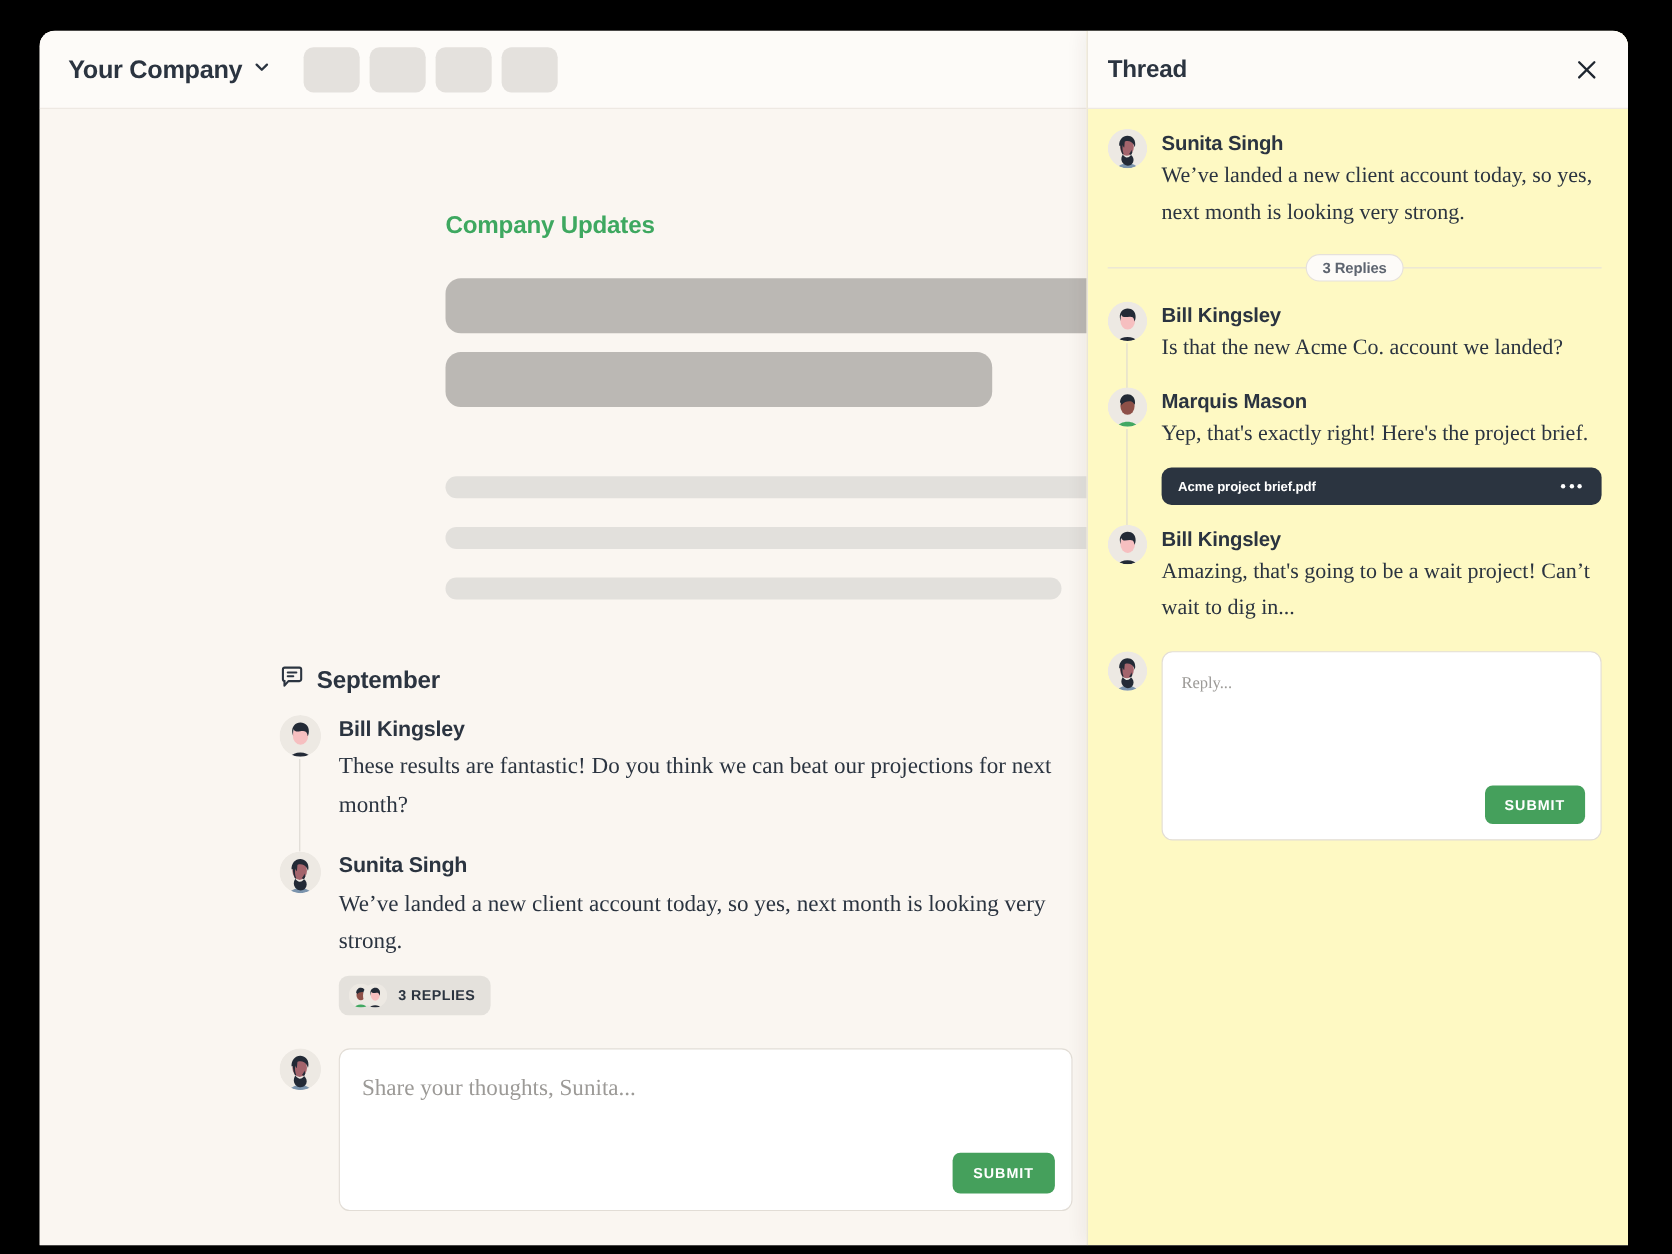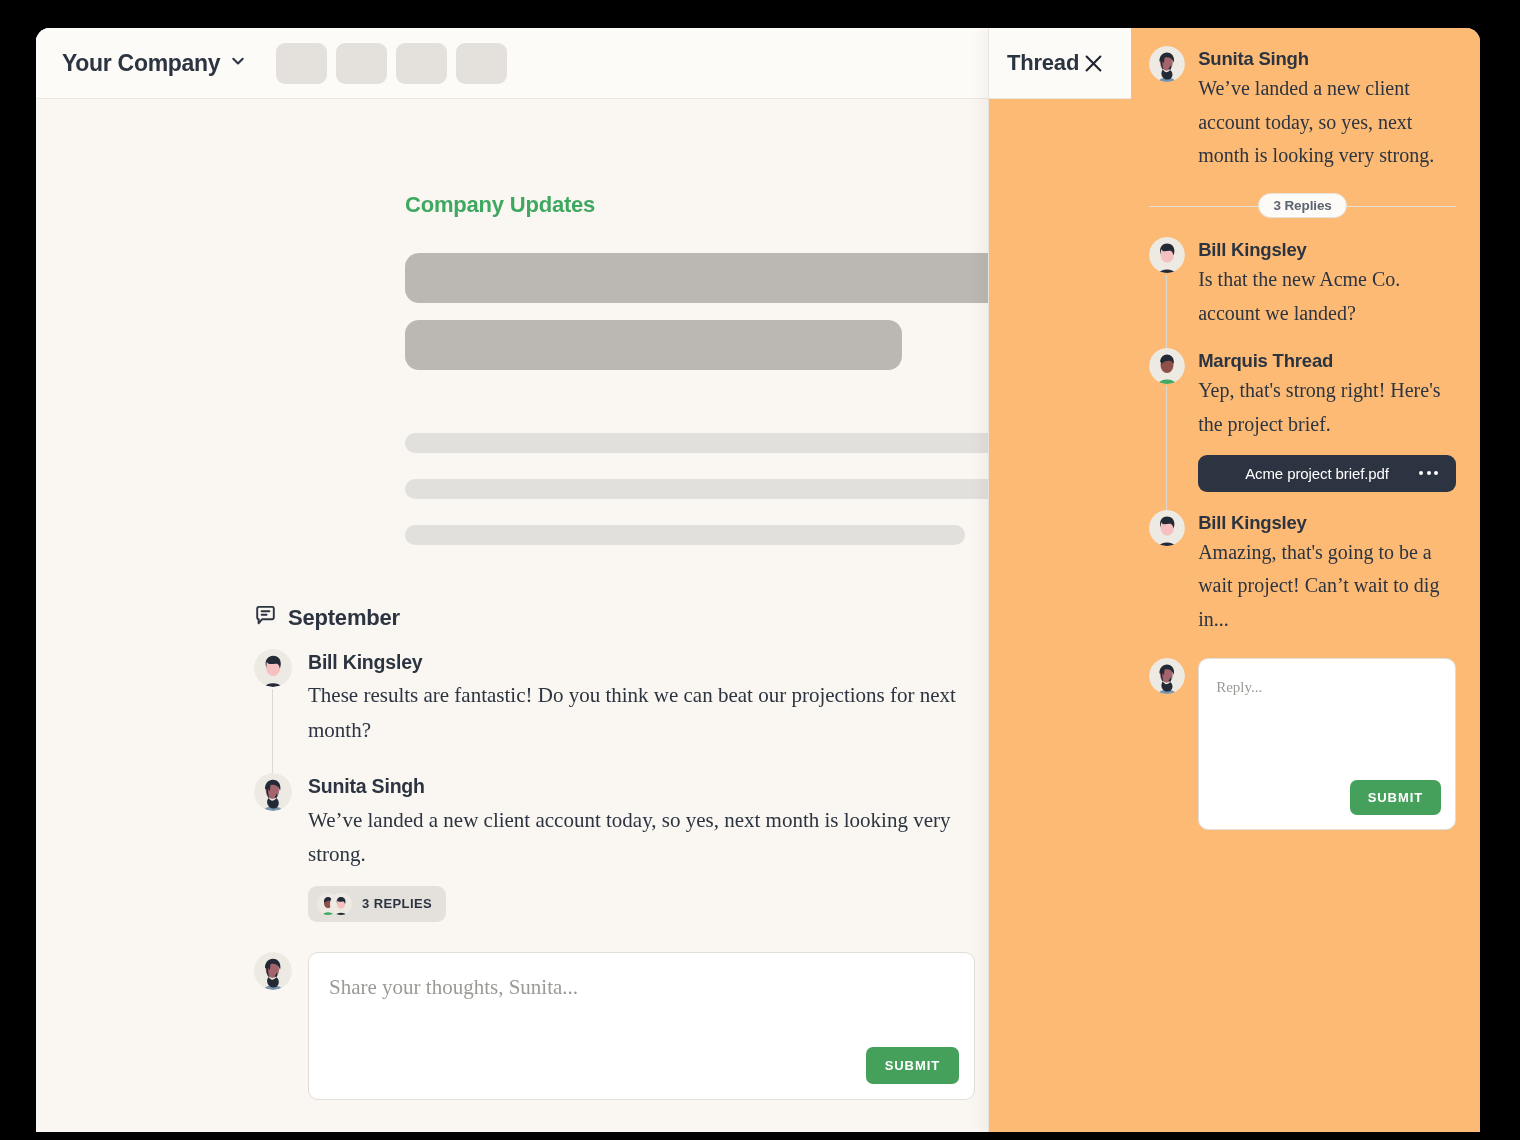--- a/index.html
+++ b/index.html
@@ -258,25 +258,25 @@
     letter-spacing: 0.9px;
     padding: 11px 19px;
     cursor: pointer;
   }
 
   
   #thread-panel {
     position: relative;
     width: 492px;
     height: 100%;
-    background: #fdba74;
+    background: #fef9c3;
     border-left: 1px solid #E8E3DC;
     box-shadow: -5px 0 14px rgba(60,45,30,0.055);
     display: flex;
-    flex-direction: row;
+    flex-direction: column;
     z-index: 5;
   }
 
   #thread-header {
     height: 71px;
     flex: 0 0 71px;
     background: #FDFBF8;
     border-bottom: 1px solid #EDE7E0;
     display: flex;
     align-items: center;
@@ -366,25 +366,24 @@
     display: flex;
     align-items: center;
     justify-content: space-between;
     background: #2B3440;
     border-radius: 9px;
     padding: 10px 16px 10px 15px;
     margin-top: 13px;
     cursor: pointer;
   }
   #attachment-name {
-    font-size: 15px;
-    font-weight: 400;
+    font-size: 12px;
+    font-weight: 700;
     color: #FFFFFF;
     letter-spacing: -0.1px;
-    margin-left: 32px;
   }
   #attachment-menu {
     display: flex; gap: 3.5px; align-items: center;
     padding: 4px 2px;
     cursor: pointer;
   }
   #attachment-menu i {
     display: block;
     width: 4px; height: 4px;
     border-radius: 50%;
@@ -656,22 +655,22 @@
             <g clip-path="url(#tcM1)">
               <rect width="40" height="40" fill="#EDE9E3"></rect>
               <path d="M20 35c-7.4 0-12.6 4.8-12.6 10.2h25.2C32.6 39.8 27.4 35 20 35z" fill="#42A862"></path>
               <ellipse cx="20" cy="19" rx="7.2" ry="8.8" fill="#8E5048"></ellipse>
               <path d="M12.4 15.8c0-5.2 3.5-8.6 7.6-8.6 4.2 0 7.6 3.2 7.6 8 0 1.4-.3 2.6-.3 2.6s-1.6-3.2-4.2-3.6c-3.2-.5-6.6.9-8.4 2.9-.5.6-.8 1.4-.8 1.4s-.5-1.5-.5-2.7z" fill="#232A36"></path>
             </g>
           </svg>
           <div class="tthread-line"></div>
         </div>
         <div class="tmsg-body">
-          <div class="tmsg-author">Marquis Thread</div>
-          <div class="tmsg-text">Yep, that's strong right! Here's the project brief.</div>
+          <div class="tmsg-author">Marquis Mason</div>
+          <div class="tmsg-text">Yep, that's exactly right! Here's the project brief.</div>
           <div id="attachment-chip">
             <span id="attachment-name">Acme project brief.pdf</span>
             <span id="attachment-menu">
               <i></i>
                 <i></i>
                 <i></i>
             </span>
           </div>
         </div>
       </div>

